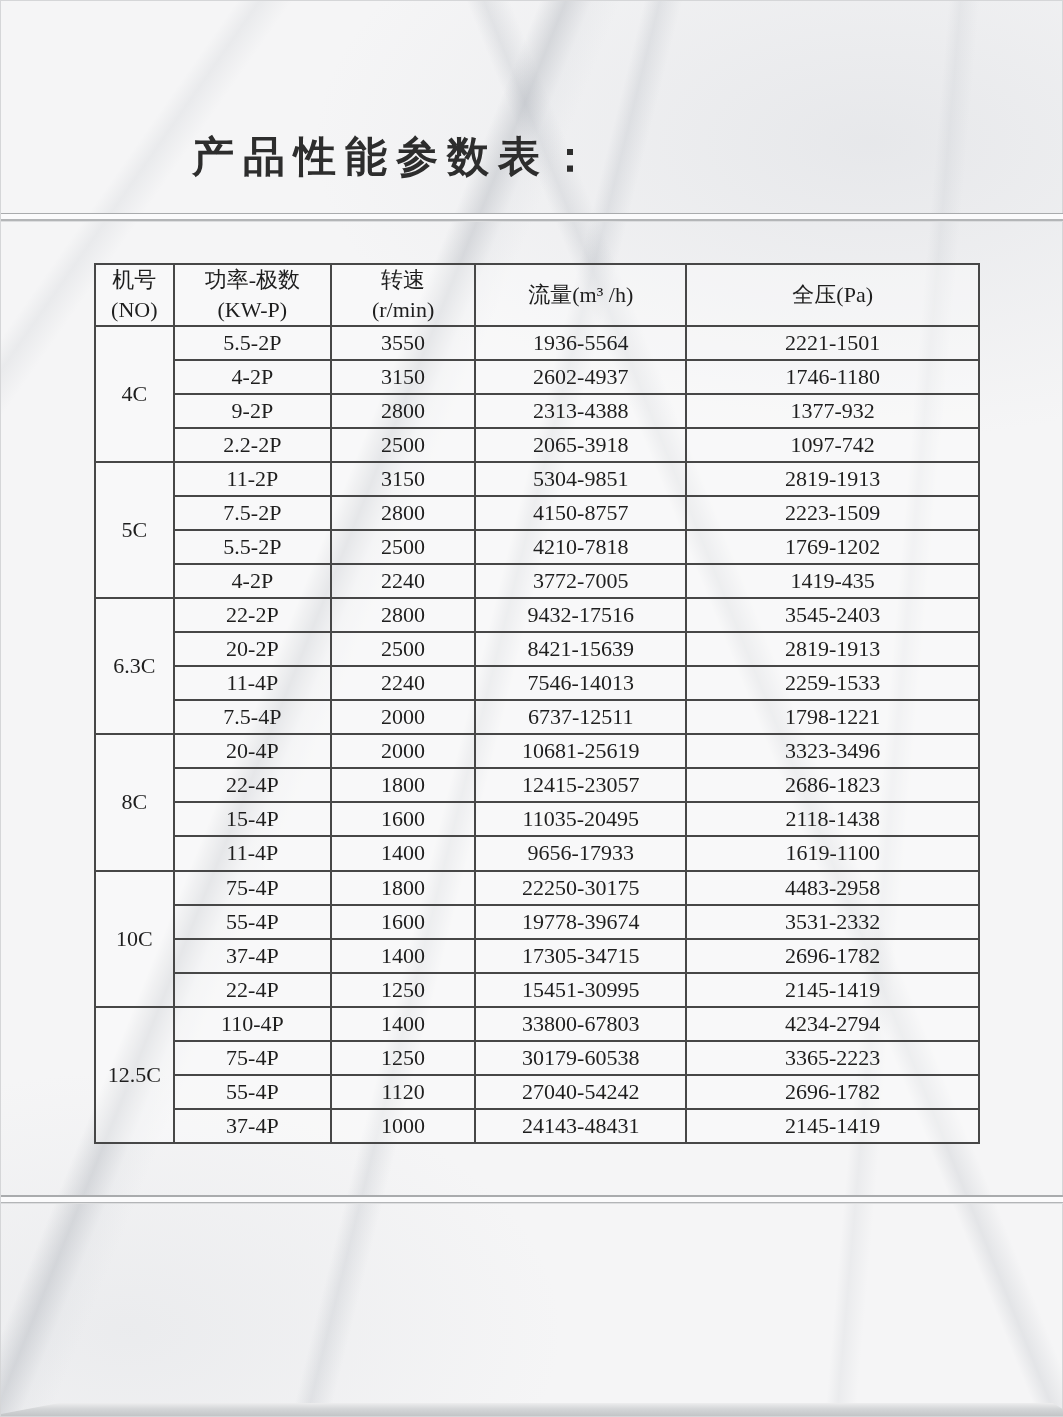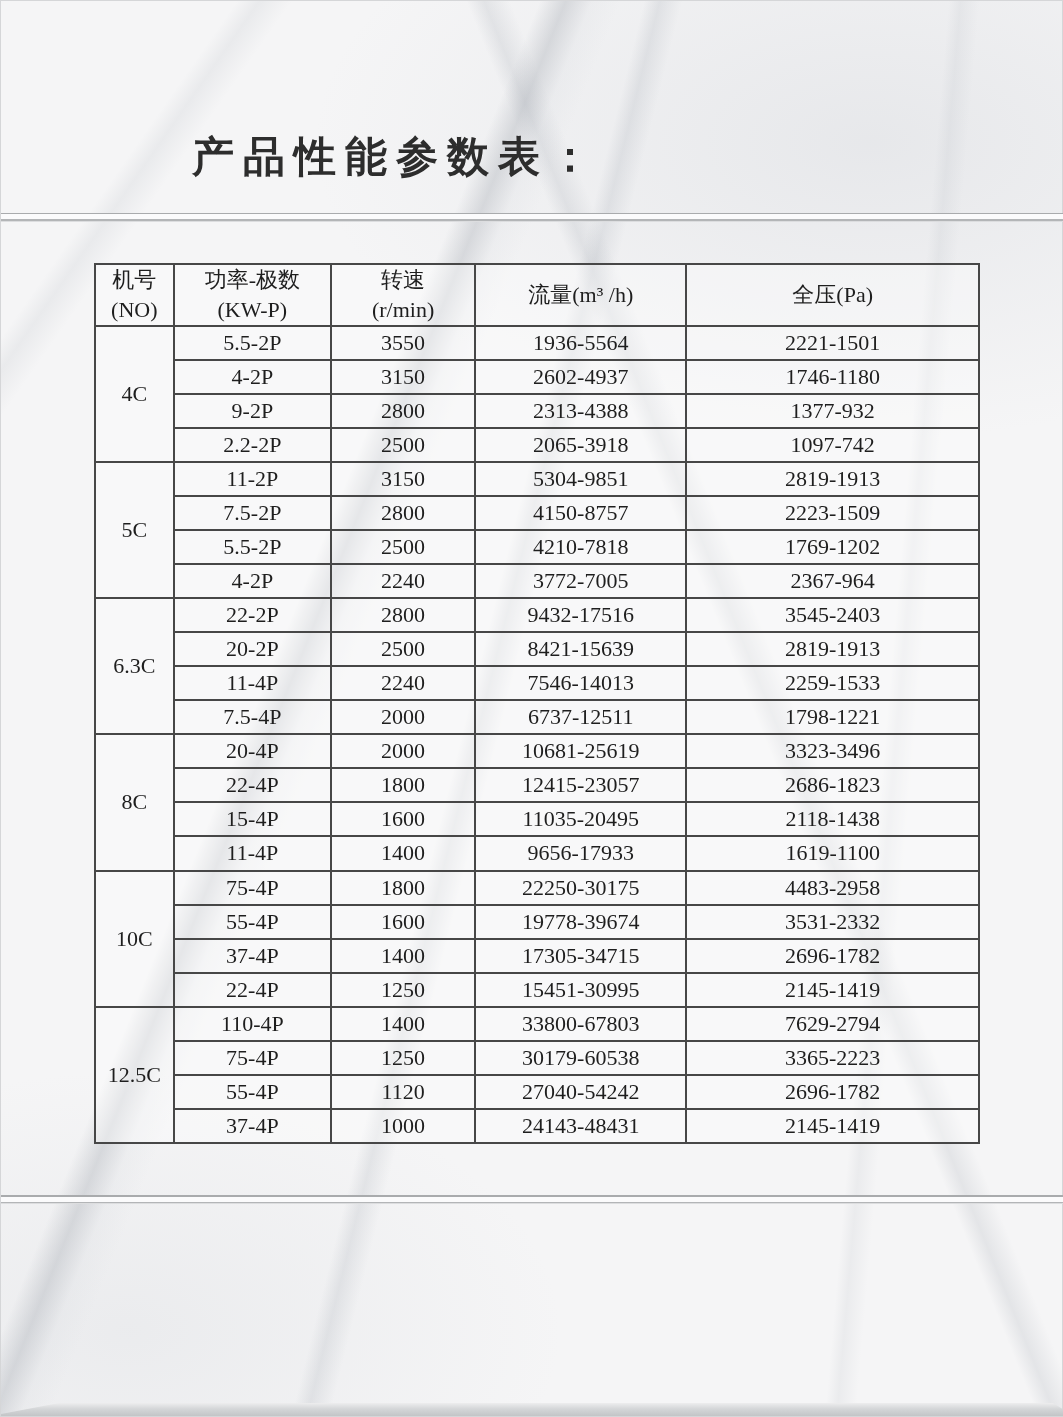--- a/index.html
+++ b/index.html
@@ -149,21 +149,21 @@
           <tr>
             <td>5.5-2P</td>
             <td>2500</td>
             <td>4210-7818</td>
             <td>1769-1202</td>
           </tr>
           <tr>
             <td>4-2P</td>
             <td>2240</td>
             <td>3772-7005</td>
-            <td>2367-964</td>
+            <td>1419-435</td>
           </tr>
           <tr>
             <td rowspan="4">6.3C</td>
             <td>22-2P</td>
             <td>2800</td>
             <td>9432-17516</td>
             <td>3545-2403</td>
           </tr>
           <tr>
             <td>20-2P</td>
@@ -231,21 +231,21 @@
             <td>22-4P</td>
             <td>1250</td>
             <td>15451-30995</td>
             <td>2145-1419</td>
           </tr>
           <tr>
             <td rowspan="4">12.5C</td>
             <td>110-4P</td>
             <td>1400</td>
             <td>33800-67803</td>
-            <td>7629-2794</td>
+            <td>4234-2794</td>
           </tr>
           <tr>
             <td>75-4P</td>
             <td>1250</td>
             <td>30179-60538</td>
             <td>3365-2223</td>
           </tr>
           <tr>
             <td>55-4P</td>
             <td>1120</td>

